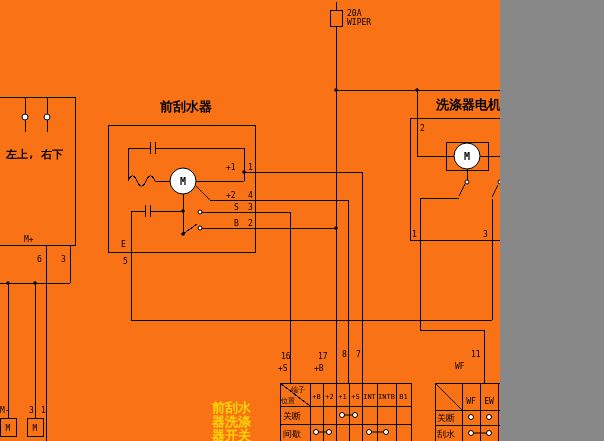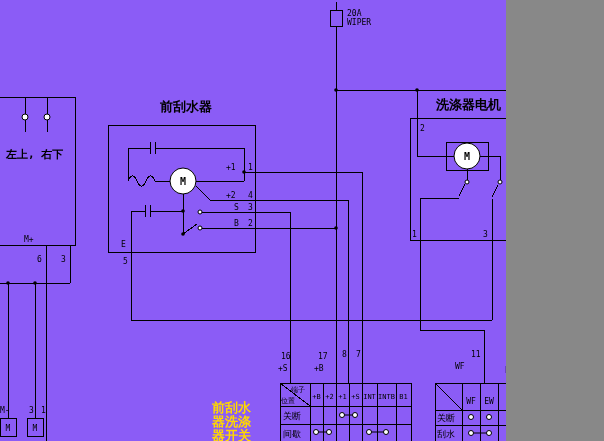--- a/index.html
+++ b/index.html
@@ -1,16 +1,16 @@
 <!DOCTYPE html>
 <html><head>
 <meta charset="utf-8">
 <style>
   html,body{margin:0;padding:0;background:#888;}
-  .stage{position:relative;width:500px;height:441px;background:#8b5cf6;overflow:hidden;padding-left:6px;}
+  .stage{position:relative;width:500px;height:441px;background:#f97316;overflow:hidden;}
   svg{position:absolute;left:0;top:0;}
   .wires{shape-rendering:crispEdges;}
   text{font-family:"DejaVu Sans Mono", monospace;fill:#000;}
   .t7{font-size:7px;}
   .t8{font-size:8px;}
   .t9{font-size:9px;}
   .tm{font-size:10px;font-weight:bold;}
   .t11{font-size:11px;font-weight:bold;}
   .t13{font-size:13px;font-weight:bold;}
   .yellow{fill:#ffd700;}

